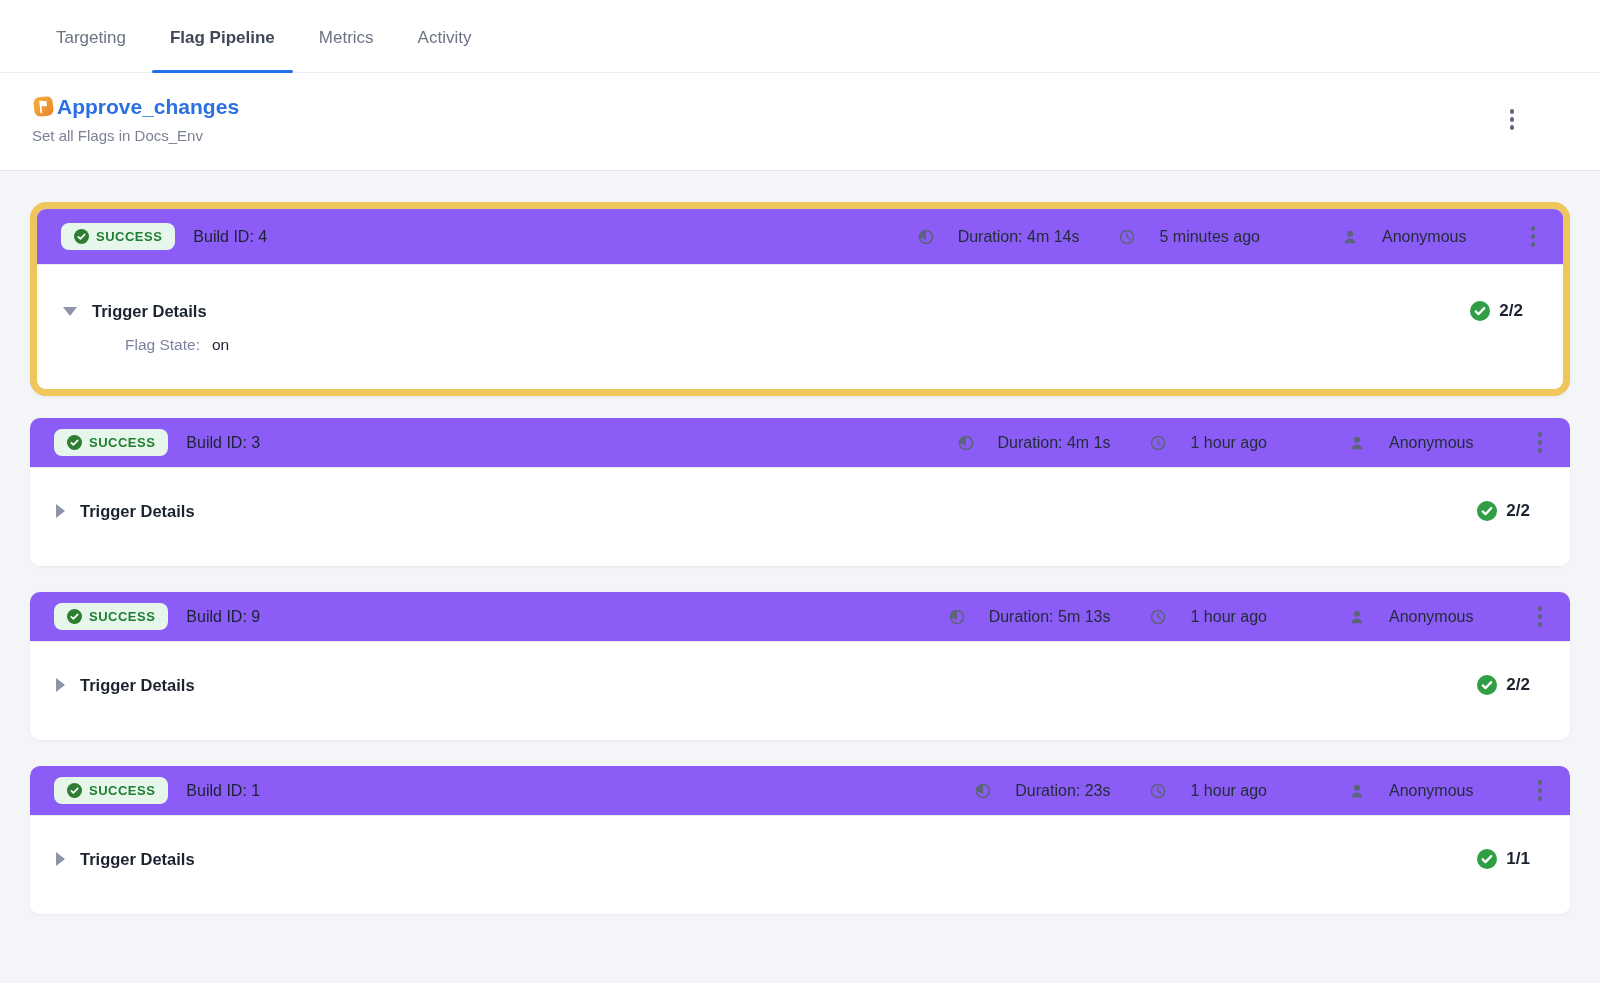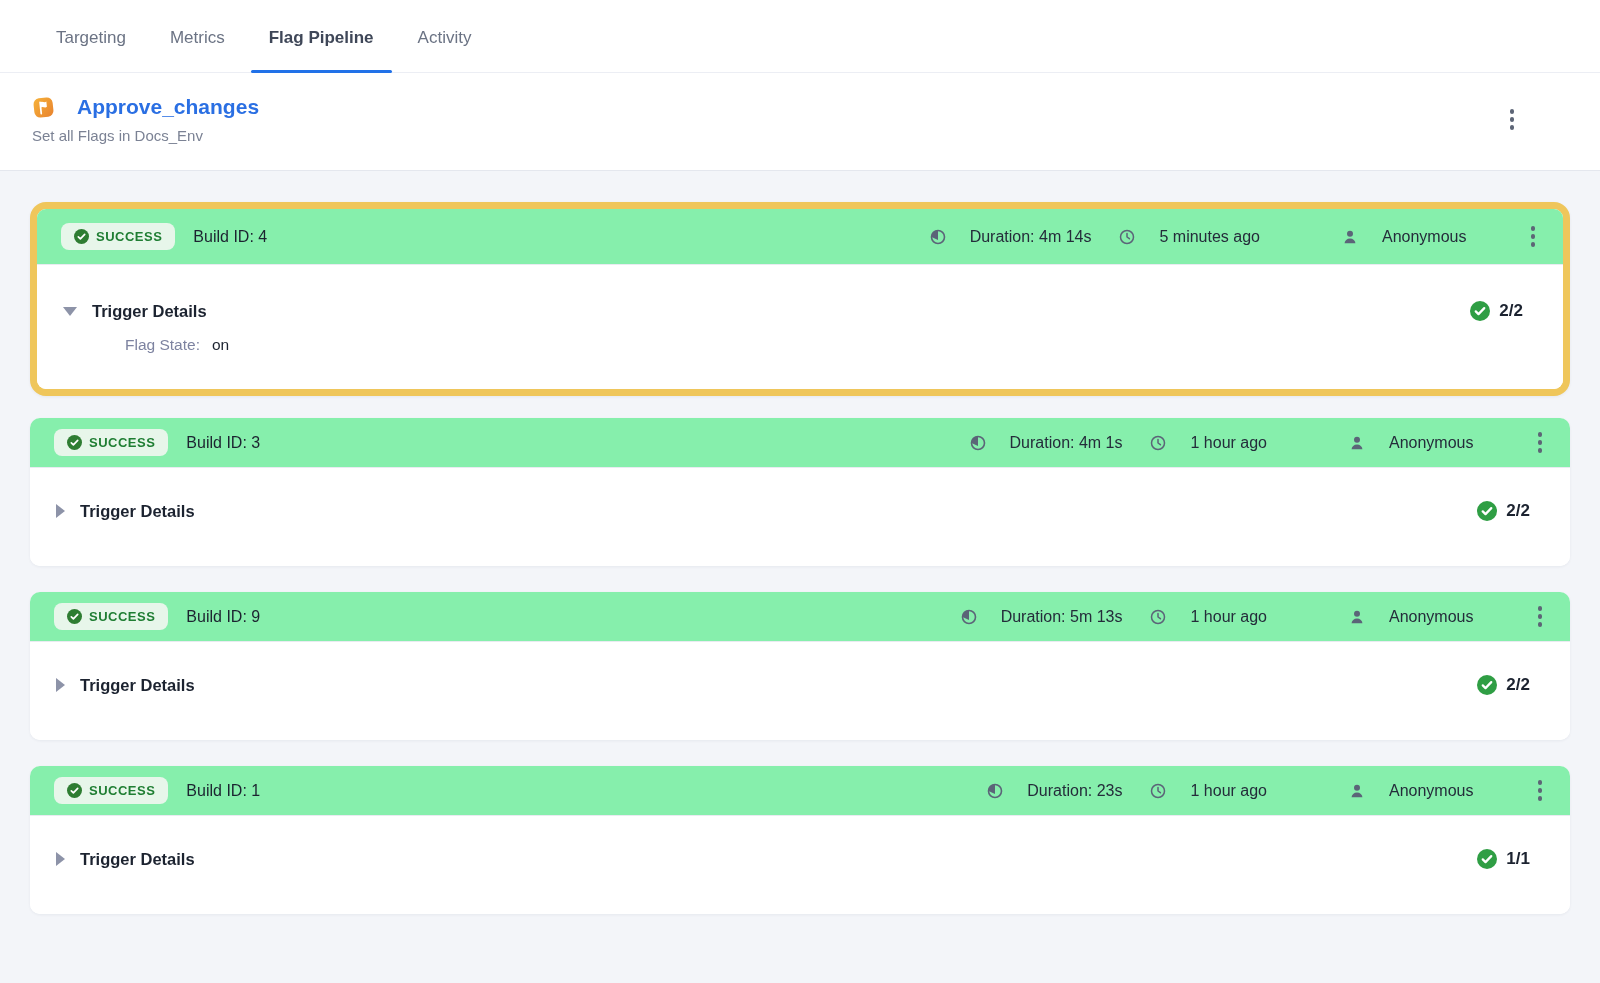--- a/index.html
+++ b/index.html
@@ -29,21 +29,21 @@
   .tab.active { color: #3f4758; font-weight: bold; }
   .tab.active::after {
     content: ""; position: absolute; left: 0; right: 0; bottom: -1px;
     height: 3px; background: #2171e8; border-radius: 2px;
   }
 
   .title-block {
     display: flex; align-items: center; justify-content: space-between;
     padding: 22px 76px 26px 32px;
   }
-  .title-row { display: flex; align-items: center; gap: 22px; }
+  .title-row { display: flex; gap: 2px; }
   .page-title { margin: 0; font-size: 21px; font-weight: bold; color: #2a6fe3; cursor: pointer; }
   .subtitle { margin-top: 8px; font-size: 15px; color: #7b8294; }
 
   .kebab {
     display: inline-flex; flex-direction: column; align-items: center; gap: 3.5px;
     background: none; border: none; cursor: pointer; padding: 8px 10px;
   }
   .kebab .dot { width: 4.5px; height: 4.5px; border-radius: 50%; background: #5d6576; }
 
   
@@ -57,34 +57,34 @@
     border: 7px solid #efc65b;
     border-radius: 16px;
     margin-bottom: 22px;
   }
   .card.highlighted .card-header { height: 56px; border-radius: 9px 9px 0 0; }
 
   .card-header {
     display: flex; align-items: center; justify-content: space-between;
     height: 50px; padding: 0 18px 0 24px;
     border-bottom: 1px solid #e9ebf1;
-    background: #86efac; border-radius: 10px 10px 0 0;
+    background: #8b5cf6; border-radius: 10px 10px 0 0;
   }
   .header-left { display: flex; align-items: center; gap: 18px; }
   .status-badge {
     display: inline-flex; align-items: center; gap: 7px;
     background: #e7f6ea; color: #1f7e33;
     font-size: 13px; font-weight: bold; letter-spacing: .5px;
     padding: 6px 13px; border-radius: 8px;
   }
   .build-id { font-size: 16px; color: #1c2330; }
 
   .header-right { display: flex; align-items: center; }
   .meta { display: inline-flex; align-items: center; gap: 24px; font-size: 16px; color: #242c3a; }
-  .meta + .meta { margin-left: 28px; }
+  .meta + .meta { margin-left: 40px; }
   .meta.user { margin-left: 82px; }
   .header-right .kebab { margin-left: 54px; }
   .meta svg { flex: none; }
 
   .card-body { padding: 33px 26px 45px; background: #fff; border-radius: 0 0 10px 10px; }
   .card.highlighted .card-body { padding: 36px 26px 35px; border-radius: 0 0 9px 9px; }
 
   .trigger-row { display: flex; align-items: center; justify-content: space-between; }
   .trigger-toggle {
     display: inline-flex; align-items: center; gap: 15px;
@@ -109,22 +109,22 @@
   .flag-value { color: #1c2330; margin-left: 12px; text-align: right; }
 </style>
 </head>
 <body>
 
 <div class="page">
 
   <header class="topbar">
     <nav class="tabs">
       <button class="tab">Targeting</button>
+      <button class="tab active">Flag Pipeline</button>
       <button class="tab">Metrics</button>
-      <button class="tab active">Flag Pipeline</button>
       <button class="tab">Activity</button>
     </nav>
 
     <div class="title-block">
       <div>
         <div class="title-row">
           <span style="display:inline-flex">
             <svg width="23" height="23" viewBox="0 0 24 24">
               <defs>
                 <linearGradient id="fg" x1="0" y1="0" x2="1" y2="1">

